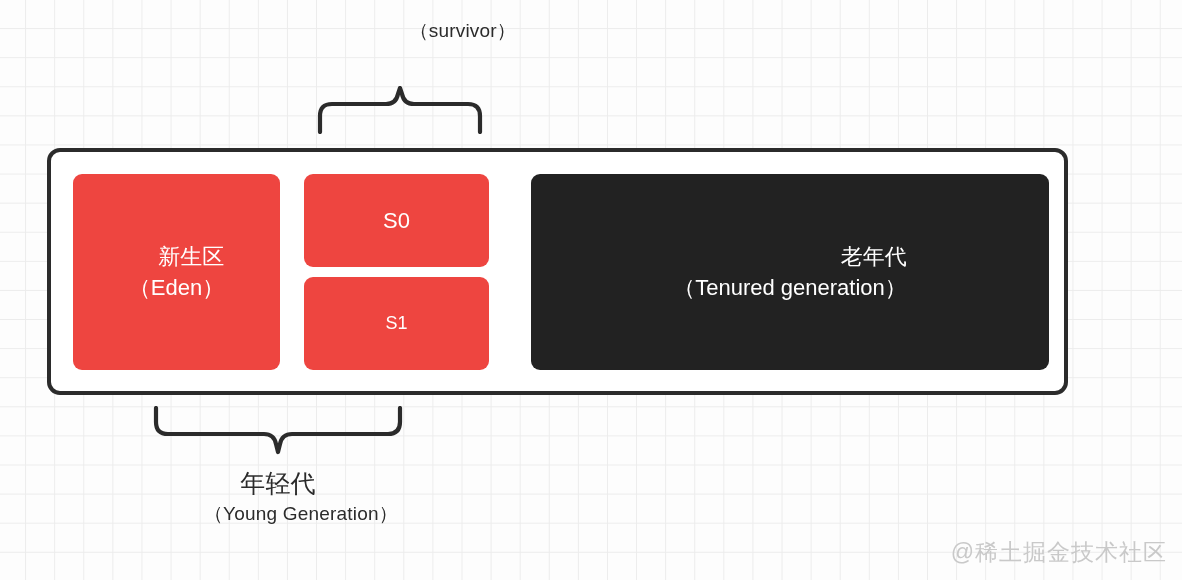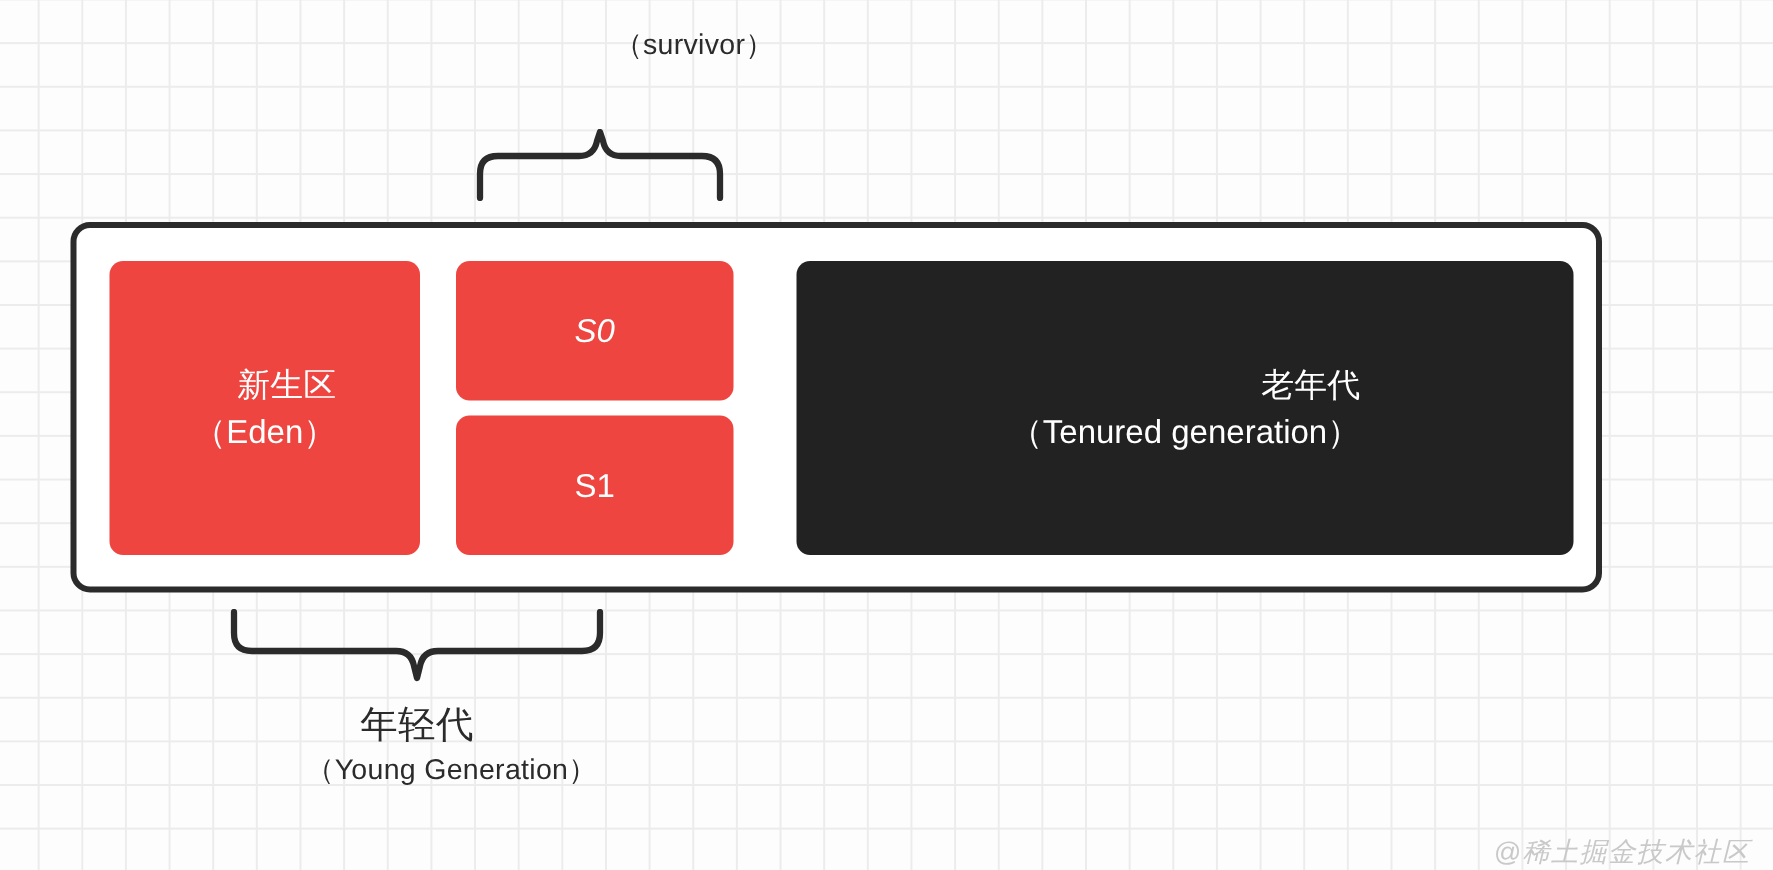--- a/index.html
+++ b/index.html
@@ -102,54 +102,52 @@
     font-size: 22px;
   }
 
   #s0-box {
     left: 253px;
     top: 22px;
     width: 185px;
     height: 93px;
     background: #ee4540;
     font-size: 22px;
-    font-style: italic;
   }
 
   #s1-box {
     left: 253px;
     top: 125px;
     width: 185px;
     height: 93px;
     background: #ee4540;
-    font-size: 22px;
+    font-size: 18px;
   }
 
   #tenured-box {
     left: 480px;
     top: 22px;
     width: 518px;
     height: 196px;
     background: #222222;
     font-size: 22px;
   }
 
   .box-text .line-cn { display: block; text-align: right; }
   .box-text .line-en { display: block; }
 
   
   #watermark {
     position: absolute;
     right: 15px;
-    bottom: 0;
-    font-size: 18px;
+    bottom: 12px;
+    font-size: 23px;
     color: #c9c9c9;
     letter-spacing: 1px;
     white-space: nowrap;
-    font-style: italic;
   }
 </style>
 </head>
 <body>
 
 <div id="canvas">
 
   <div class="label-block" id="survivor-label">
     <div class="line-en">（survivor）</div>
   </div>

